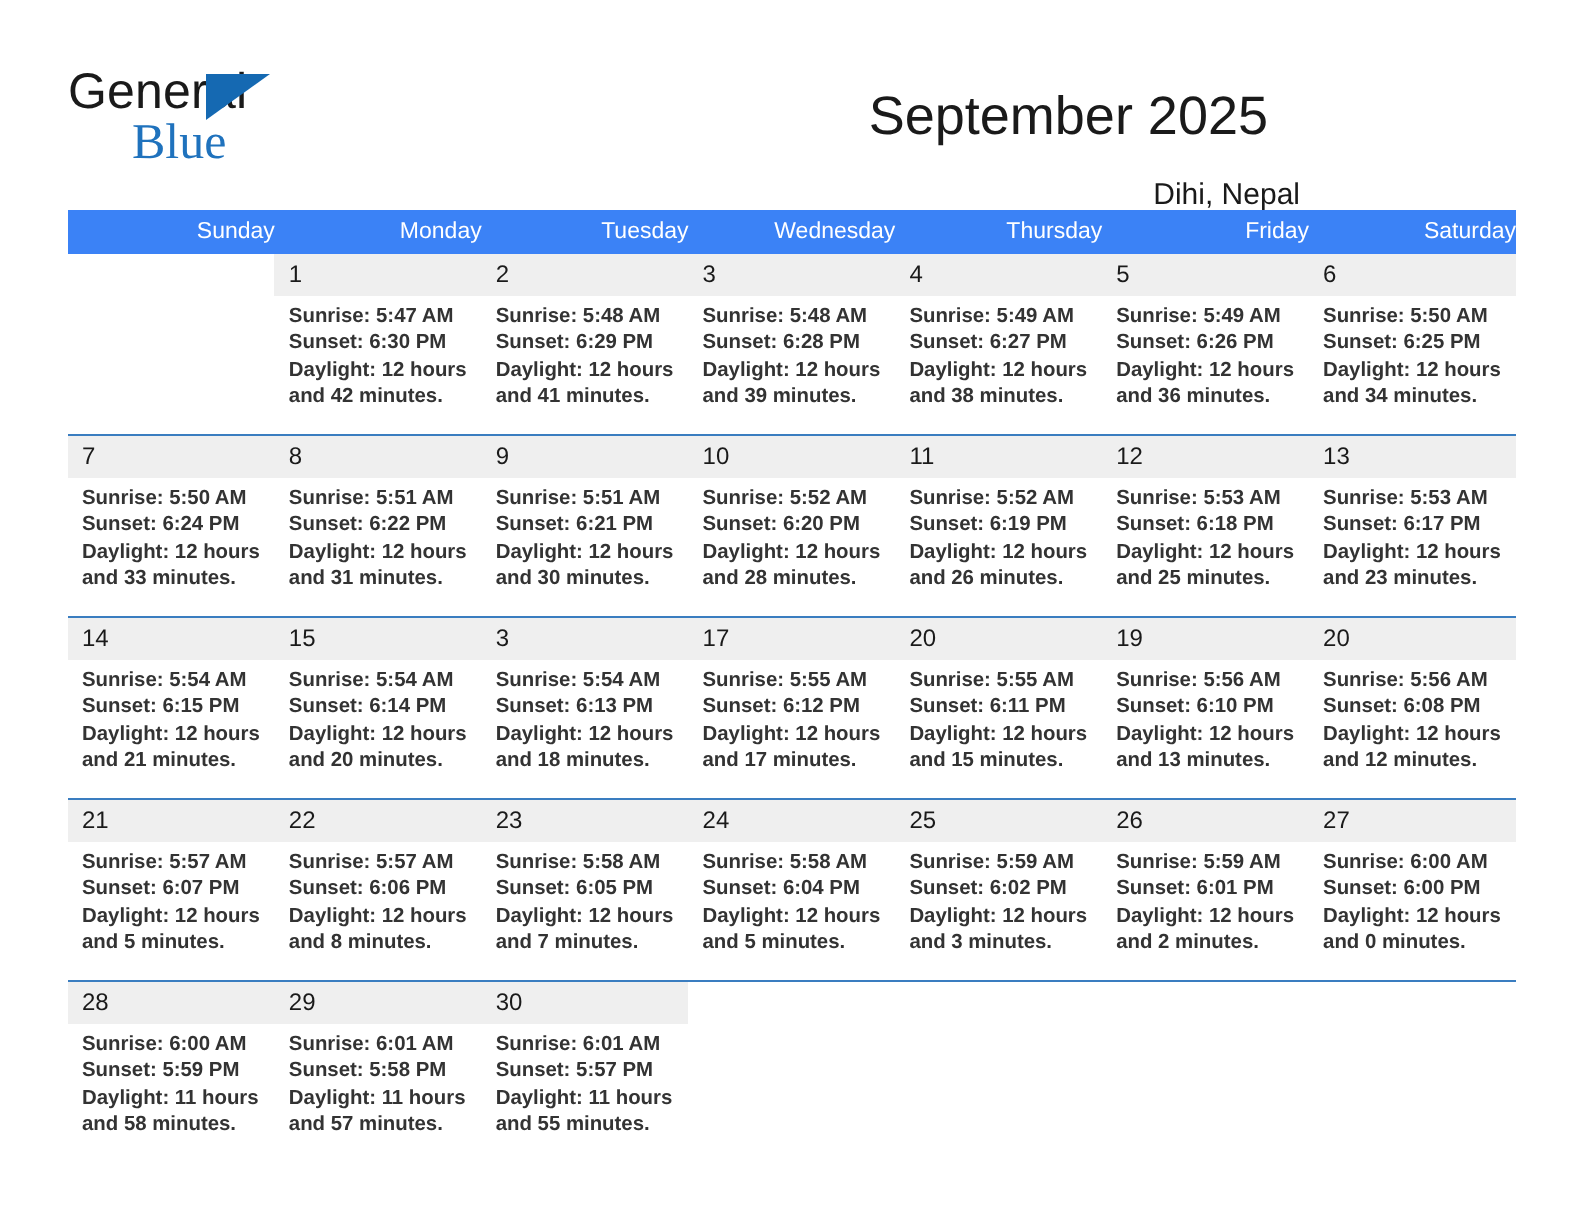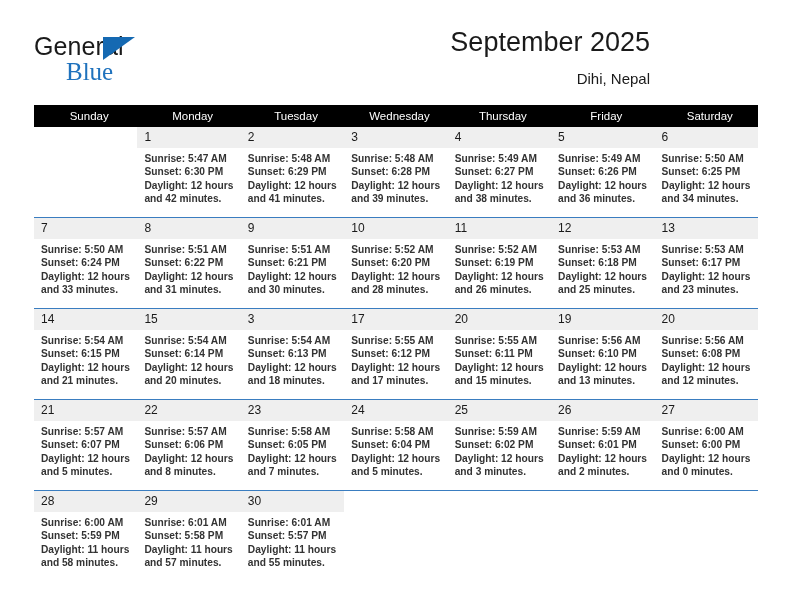--- a/index.html
+++ b/index.html
@@ -70,46 +70,46 @@
     position: absolute;
     right: 0;
     top: 0;
     text-align: right;
   }
   .cal-title {
     font-size: 27px;
     font-weight: normal;
     color: #1a1a1a;
     line-height: 1.1;
-    margin: 0;
+    margin: 16px;
     white-space: nowrap;
   }
   .cal-subtitle {
     font-size: 15px;
     color: #1a1a1a;
     margin: 13px 0 0 0;
     line-height: 1.1;
     white-space: nowrap;
   }
 
   
   .calendar {
     position: absolute;
     left: 34px;
     top: 105px;
     width: 724px;
     border-collapse: collapse;
     table-layout: fixed;
   }
   .calendar th {
-    background: #000000;
+    background: #3b82f6;
     color: #ffffff;
     font-weight: normal;
     font-size: 11.5px;
-    text-align: center;
+    text-align: right;
     padding: 5px 0 5px 7px;
     height: 12px;
     border: none;
   }
   .calendar td {
     vertical-align: top;
     padding: 0;
     border: none;
     width: 103.4px;
     height: 90px;

